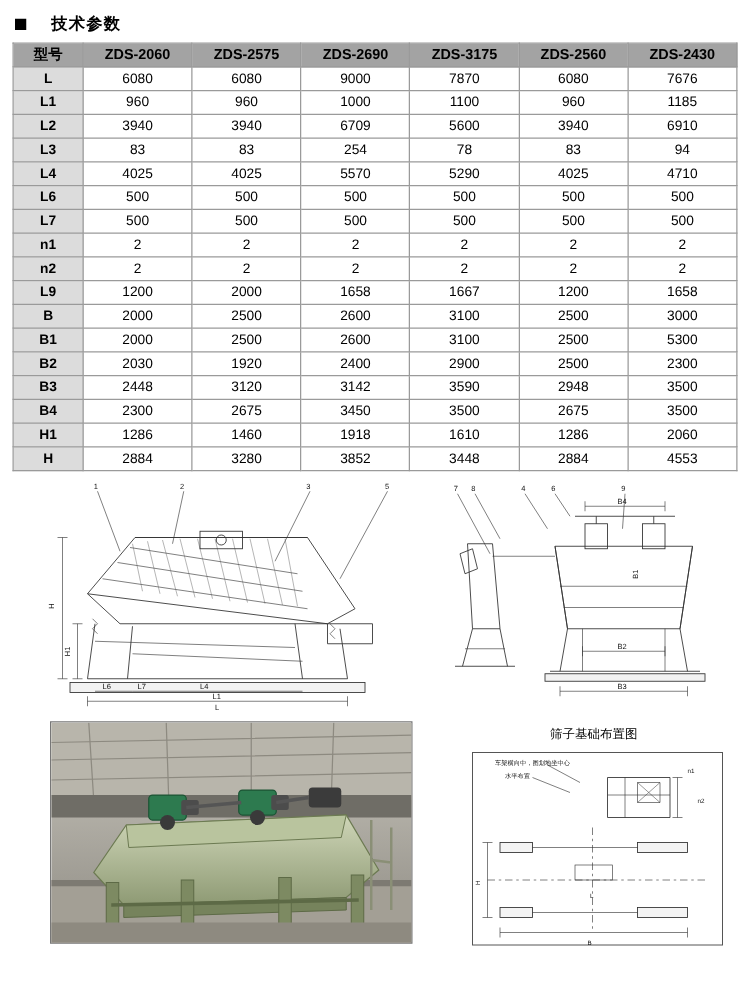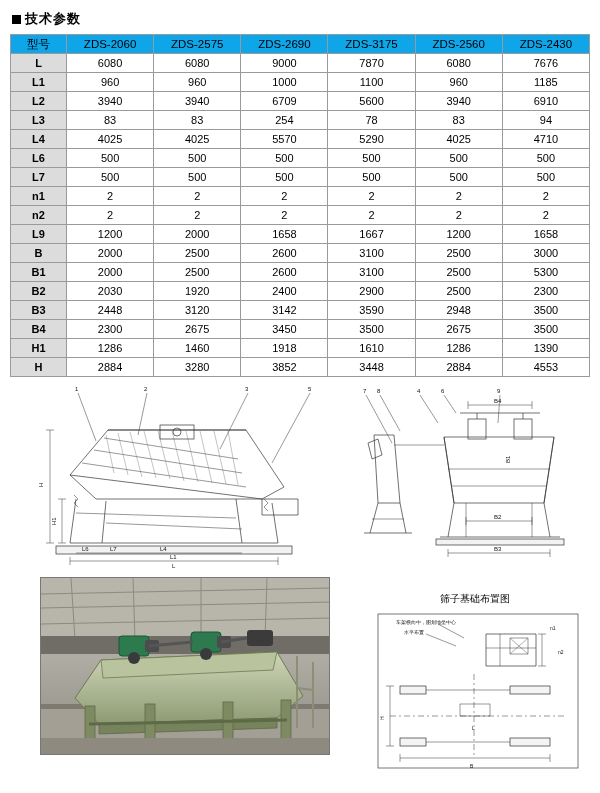--- a/index.html
+++ b/index.html
@@ -19,21 +19,21 @@
   .page {
     width: 600px;
     height: 793px;
     position: relative;
     padding: 8px 10px 0 10px;
   }
   
   .title-row {
     display: flex;
     align-items: center;
-    gap: 4px;
+    gap: 20px;
     margin: 2px 0 6px 2px;
   }
   .title-marker {
     width: 9px;
     height: 9px;
     background: #000;
     display: inline-block;
   }
   .title-text {
     font-size: 13px;
@@ -49,22 +49,22 @@
   }
   table.spec th, table.spec td {
     border: 1px solid #9a9a9a;
     text-align: center;
     height: 19px;
     line-height: 18px;
     padding: 0;
     font-weight: normal;
   }
   table.spec thead th {
-    background: #0ea5e9;
-    font-weight: normal;
+    background: #a3a3a3;
+    font-weight: bold;
     font-size: 11.5px;
   }
   table.spec tbody td:first-child {
     background: #dcdcdc;
     font-weight: bold;
   }
   table.spec col.firstcol { width: 56px; }
   
   .figures {
     position: relative;
@@ -92,21 +92,21 @@
   }
   .photo {
     position: absolute;
     left: 30px; top: 0;
     width: 290px; height: 178px;
     border: 1px solid #777;
     overflow: hidden;
   }
   .found {
     position: absolute;
-    left: 350px; top: 15px;
+    left: 350px; top: 3px;
     width: 230px; height: 178px;
   }
   .found-title {
     text-align: center;
     font-size: 10px;
     margin-bottom: 2px;
   }
 </style>
 </head>
 <body>
@@ -275,21 +275,21 @@
         <td>2675</td>
         <td>3500</td>
       </tr>
       <tr>
         <td>H1</td>
         <td>1286</td>
         <td>1460</td>
         <td>1918</td>
         <td>1610</td>
         <td>1286</td>
-        <td>1390</td>
+        <td>2060</td>
       </tr>
       <tr>
         <td>H</td>
         <td>2884</td>
         <td>3280</td>
         <td>3852</td>
         <td>3448</td>
         <td>2884</td>
         <td>4553</td>
       </tr>

